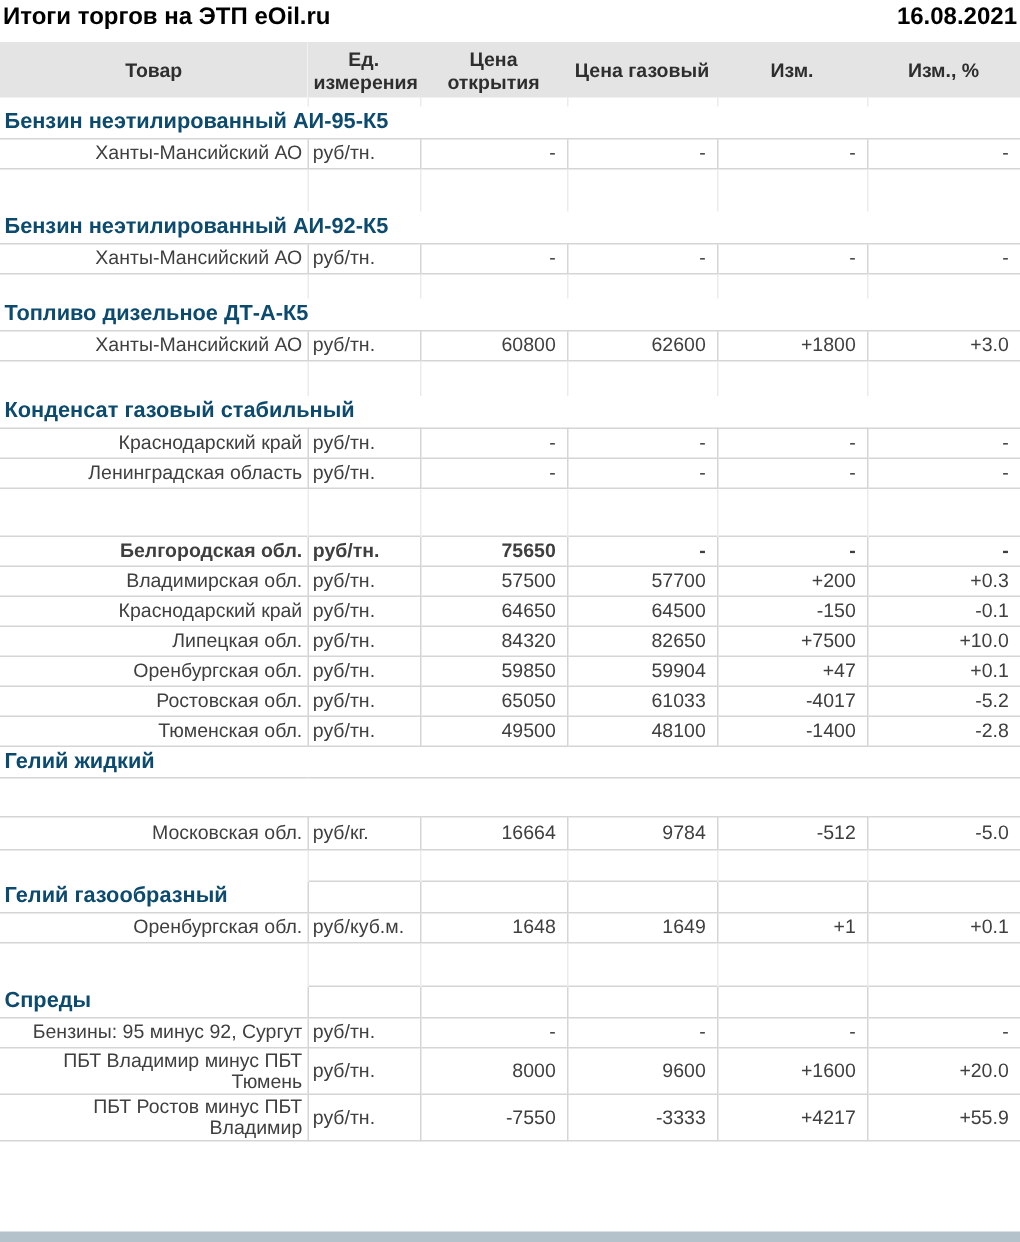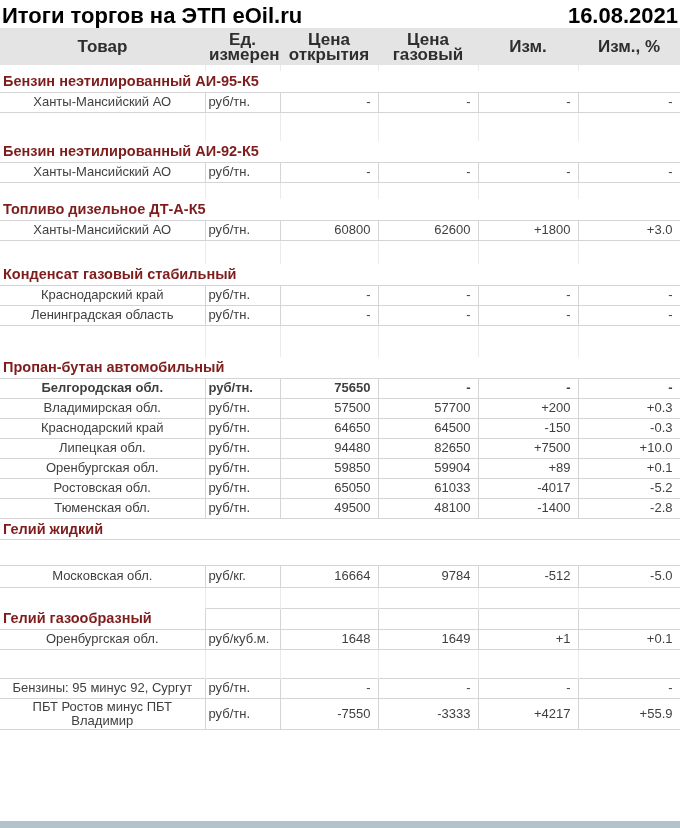--- a/index.html
+++ b/index.html
@@ -6,43 +6,43 @@
   html,body { background:#fff; }
   #screen {
     position:relative; width:680px; height:828px; overflow:hidden;
     background:#fff; font-family:"Liberation Sans", sans-serif;
   }
   
   .titlebar {
     display:flex; justify-content:space-between; align-items:flex-start;
     padding:3px 2px 0 2px; height:28px;
   }
-  .titlebar .big { font-size:22px; font-weight:700; color:#000; letter-spacing:0; }
+  .titlebar .big { font-size:16px; font-weight:700; color:#000; letter-spacing:0; }
   
   table { width:680px; table-layout:fixed; border-collapse:collapse; }
   col.c1{width:205px} col.c2{width:75px} col.c3{width:98px}
   col.c4{width:100px} col.c5{width:100px} col.c6{width:102px}
   thead td {
-    background:#e4e4e4; font-size:17px; font-weight:700; color:#2e2e2e;
+    background:#e4e4e4; font-size:13px; font-weight:700; color:#2e2e2e;
     text-align:center; vertical-align:middle; line-height:15px; height:37px;
     padding:2px 4px;
   }
   td { overflow:hidden; white-space:normal; }
   tr.data td {
     border:1px solid #d5d5d5; font-size:13px; color:#3f3f3f;
     height:20px; padding:1px 3px; vertical-align:middle; line-height:14px;
   }
-  tr.data td:first-child { border-left:none; text-align:center; }
+  tr.data td:first-child { border-left:none; text-align:right; }
   tr.data td.unit { text-align:left; }
   tr.data td.num { text-align:right; padding-right:7px;
     font-variant-numeric:tabular-nums; white-space:nowrap; }
   td.green { color:#1a7d1a; }
   td.red   { color:#c02929; }
   tr.sect td {
-    font-size:14.5px; font-weight:700; color:#7f1d1d; text-align:left;
+    font-size:14.5px; font-weight:700; color:#0c4a6e; text-align:left;
     padding:2px 3px; height:21px; vertical-align:middle;
     border-bottom:1px solid #d5d5d5;
   }
   tr.sect td.empty { border:1px solid #d5d5d5; }
   tr.spacer td { border:none; }
   tr.spacer td.v { border-left:1px solid #ebebeb; }
   tr.spacer td.v:last-child { border-right:1px solid #ebebeb; }
   tr.cleanspacer td { border:none; }
   
   .bottombar {
@@ -164,23 +164,20 @@
           <td class="num green">-</td>
         </tr>
         <tr class="spacer" style="height: 32px;">
           <td></td>
           <td class="v"></td>
           <td class="v"></td>
           <td class="v"></td>
           <td class="v"></td>
           <td class="v"></td>
         </tr>
-        <tr class="sect">
-          <td colspan="6">Пропан-бутан автомобильный</td>
-        </tr>
         <tr class="data" style="height: 20px; font-weight: bold;">
           <td class="">Белгородская обл.</td>
           <td class="unit">руб/тн.</td>
           <td class="num">75650</td>
           <td class="num">-</td>
           <td class="num green">-</td>
           <td class="num green">-</td>
         </tr>
         <tr class="data" style="height: 20px; margin-left: 17px;">
           <td class="">Владимирская обл.</td>
@@ -189,36 +186,36 @@
           <td class="num">57700</td>
           <td class="num green">+200</td>
           <td class="num green">+0.3</td>
         </tr>
         <tr class="data" style="height: 20px;">
           <td class="">Краснодарский край</td>
           <td class="unit">руб/тн.</td>
           <td class="num">64650</td>
           <td class="num">64500</td>
           <td class="num red">-150</td>
-          <td class="num red">-0.3</td>
+          <td class="num red">-0.1</td>
         </tr>
         <tr class="data" style="height: 20px;">
           <td class="">Липецкая обл.</td>
           <td class="unit">руб/тн.</td>
-          <td class="num">94480</td>
+          <td class="num">84320</td>
           <td class="num">82650</td>
           <td class="num green">+7500</td>
           <td class="num green">+10.0</td>
         </tr>
         <tr class="data" style="height: 20px;">
           <td class="">Оренбургская обл.</td>
           <td class="unit">руб/тн.</td>
           <td class="num">59850</td>
           <td class="num">59904</td>
-          <td class="num green">+89</td>
+          <td class="num green">+47</td>
           <td class="num green">+0.1</td>
         </tr>
         <tr class="data" style="height: 20px;">
           <td class="">Ростовская обл.</td>
           <td class="unit">руб/тн.</td>
           <td class="num">65050</td>
           <td class="num">61033</td>
           <td class="num red">-4017</td>
           <td class="num red">-5.2</td>
         </tr>
@@ -274,27 +271,43 @@
           <td class="num green">+0.1</td>
         </tr>
         <tr class="spacer" style="height: 29px;">
           <td></td>
           <td class="v"></td>
           <td class="v"></td>
           <td class="v"></td>
           <td class="v"></td>
           <td class="v"></td>
         </tr>
+        <tr class="sect">
+          <td>Спреды</td>
+          <td class="empty"></td>
+          <td class="empty"></td>
+          <td class="empty"></td>
+          <td class="empty"></td>
+          <td class="empty"></td>
+        </tr>
         <tr class="data" style="height: 20px;">
           <td class="">Бензины: 95 минус 92, Сургут</td>
           <td class="unit">руб/тн.</td>
           <td class="num">-</td>
           <td class="num">-</td>
           <td class="num green">-</td>
           <td class="num green">-</td>
+        </tr>
+        <tr class="data" style="height: 30px;">
+          <td class="">ПБТ Владимир минус ПБТ Тюмень</td>
+          <td class="unit">руб/тн.</td>
+          <td class="num">8000</td>
+          <td class="num">9600</td>
+          <td class="num green">+1600</td>
+          <td class="num green">+20.0</td>
         </tr>
         <tr class="data" style="height: 30px;">
           <td class="">ПБТ Ростов минус ПБТ Владимир</td>
           <td class="unit">руб/тн.</td>
           <td class="num">-7550</td>
           <td class="num">-3333</td>
           <td class="num green">+4217</td>
           <td class="num green">+55.9</td>
         </tr>
       </tbody>

